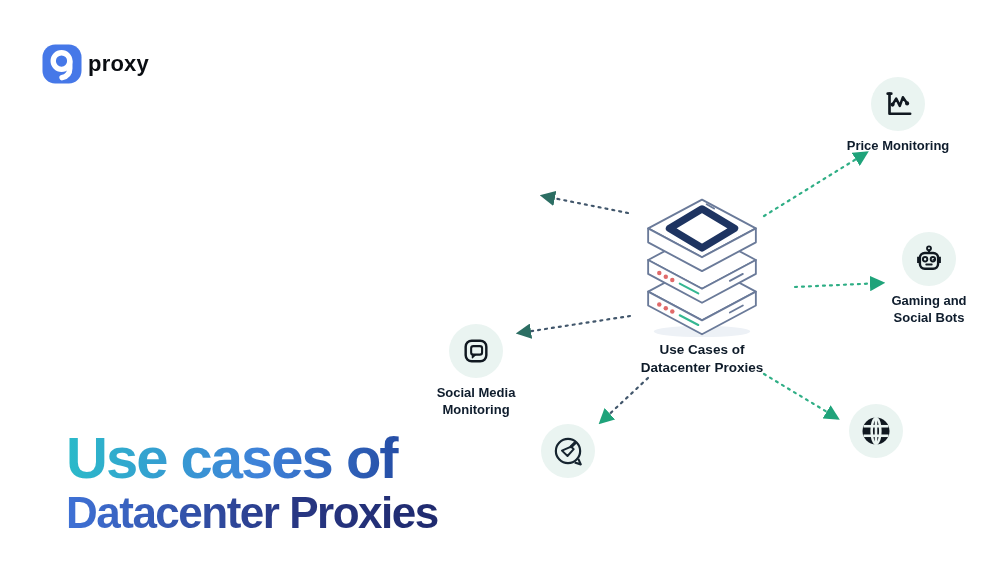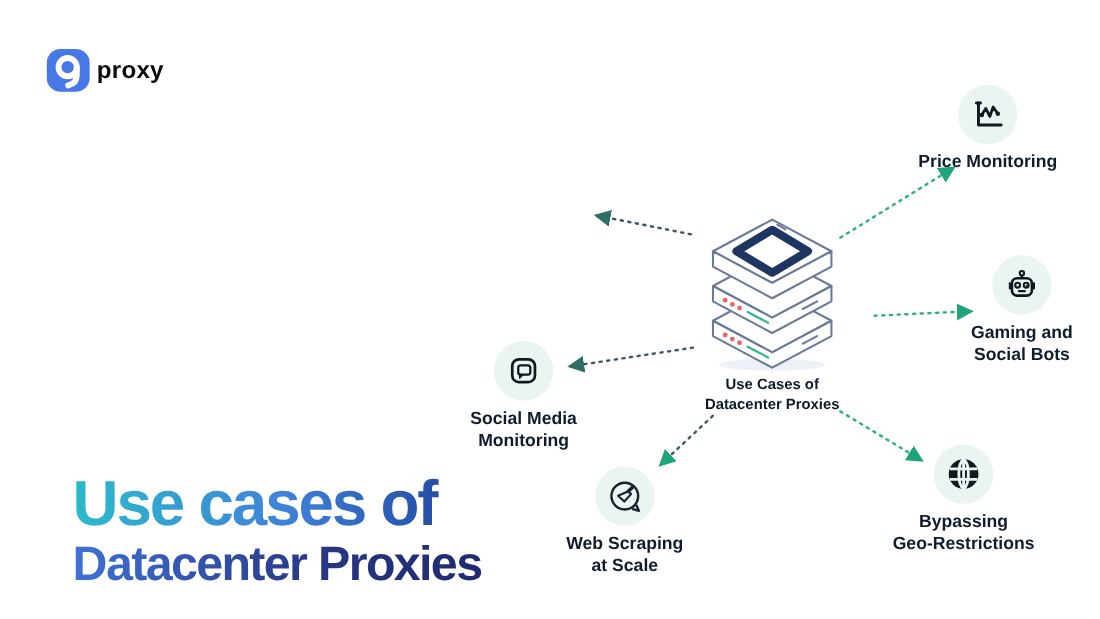--- a/index.html
+++ b/index.html
@@ -17,27 +17,27 @@
     background:linear-gradient(90deg,#2bbac9 0%,#3f82d9 52%,#1e3f97 100%);
     -webkit-background-clip:text;background-clip:text;-webkit-text-fill-color:transparent;color:transparent;}
   .headline .hl2{display:block;margin-top:4px;font-size:44px;font-weight:700;letter-spacing:-1.5px;
     background:linear-gradient(90deg,#3f72d6 0%,#283784 60%,#1f2a6e 100%);
     -webkit-background-clip:text;background-clip:text;-webkit-text-fill-color:transparent;color:transparent;}
 
   
   .node{position:absolute;width:140px;text-align:center;}
   .icon-circle{width:54px;height:54px;border-radius:50%;background:#eaf4f1;margin:0 auto;
     display:flex;align-items:center;justify-content:center;}
-  .node-label{margin-top:7px;font-size:16px;font-weight:700;color:#0e1c2c;line-height:1.28;}
+  .node-label{margin-top:7px;font-size:13px;font-weight:700;color:#0e1c2c;line-height:1.28;}
   .node-ad{left:427px;top:161px;}
   .node-price{left:828px;top:77px;}
   .node-gaming{left:859px;top:232px;}
   .node-geo{left:806px;top:404px;}
   .node-web{left:498px;top:424px;}
-  .node-social{left:406px;top:310px;}
+  .node-social{left:406px;top:324px;}
 
   
   .center-node{position:absolute;left:629px;top:194px;width:146px;text-align:center;}
   .server-svg{display:block;margin:0 auto;}
   .center-label{margin-top:2px;font-size:13.5px;font-weight:700;color:#0d1a28;line-height:1.32;}
 
   
   .arrows{position:absolute;left:0;top:0;width:1000px;height:563px;pointer-events:none;}
   .arrow-green{stroke:#2fae85;}
   .arrow-dark{stroke:#41566b;}
@@ -158,39 +158,31 @@
         <circle cx="14" cy="14" r="10.5" fill="#101820"></circle>
         <g stroke="#eaf4f1" stroke-width="2" fill="none">
           <path d="M 14,3.5 L 14,24.5"></path>
           <path d="M 14,3.5 C 9.5,6.5 9.5,21.5 14,24.5"></path>
           <path d="M 14,3.5 C 18.5,6.5 18.5,21.5 14,24.5"></path>
           <path d="M 4.3,10.3 L 23.7,10.3"></path>
           <path d="M 4.3,17.7 L 23.7,17.7"></path>
         </g>
       </svg>
     </div>
-    <div class="node-label">
-      <div>Bypassing</div>
-      <div>Geo-Restrictions</div>
-    </div>
   </div>
 
   <div class="node node-web">
     <div class="icon-circle">
       <svg width="34" height="34" viewBox="0 0 28 28">
         <path d="M 24,14 A 10,10 0 1 1 14,4 A 10,10 0 0 1 24,14 Z" fill="none" stroke="#16242f" stroke-width="1.8"></path>
         <path d="M 22.5,20.5 L 24.5,25 L 19.5,23.5" fill="none" stroke="#16242f" stroke-width="1.8" stroke-linejoin="round"></path>
         <path d="M 19.8,7.3 L 16.6,10.4" stroke="#16242f" stroke-width="2.6" stroke-linecap="round"></path>
         <path d="M 16.6,10.4 L 18.7,12.5 L 13.6,18.1 L 9,13.7 Z" fill="none" stroke="#16242f" stroke-width="1.6" stroke-linejoin="round"></path>
       </svg>
     </div>
-    <div class="node-label">
-      <div>Web Scraping</div>
-      <div>at Scale</div>
-    </div>
   </div>
 
   <div class="node node-social">
     <div class="icon-circle">
       <svg width="34" height="34" viewBox="0 0 28 28">
         <rect x="5.5" y="5.5" width="17" height="17" rx="5" fill="none" stroke="#101820" stroke-width="2"></rect>
         <rect x="10" y="10" width="9" height="7" rx="1.8" fill="none" stroke="#101820" stroke-width="1.7"></rect>
         <path d="M 11,16.8 L 11,19.6 L 13.8,16.9" fill="#101820" stroke="#101820" stroke-width="1" stroke-linejoin="round"></path>
       </svg>
     </div>

